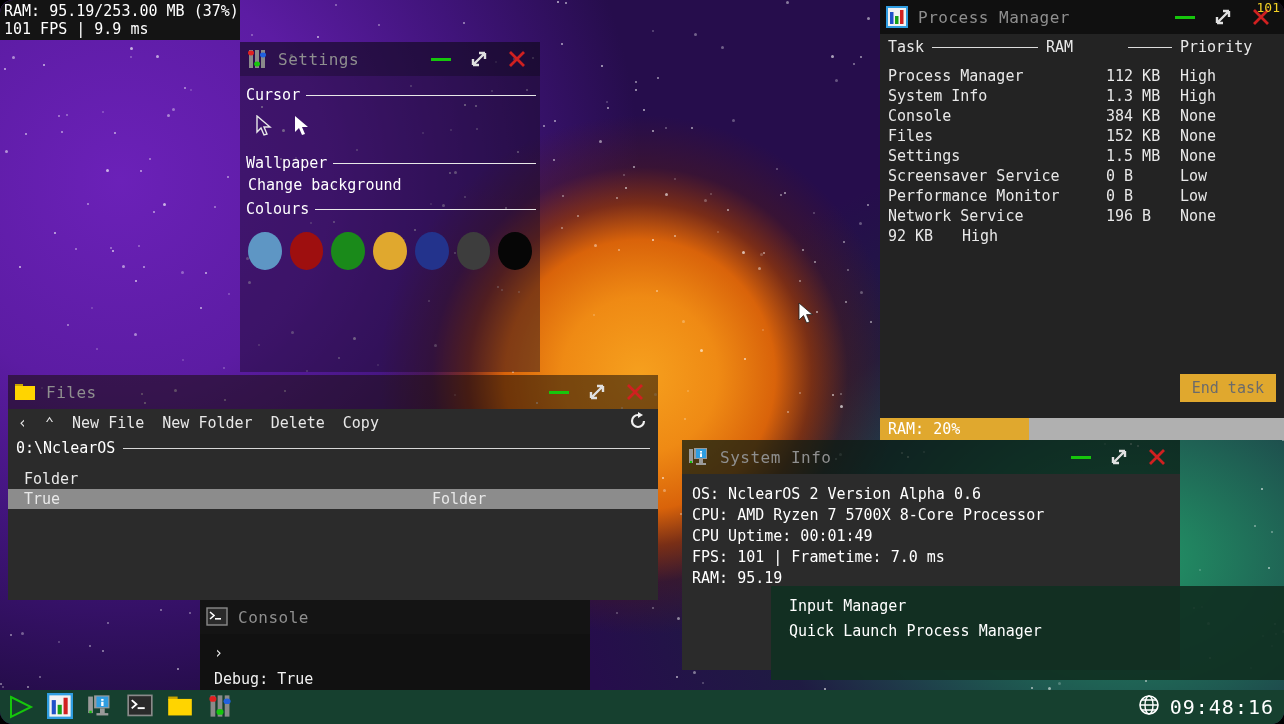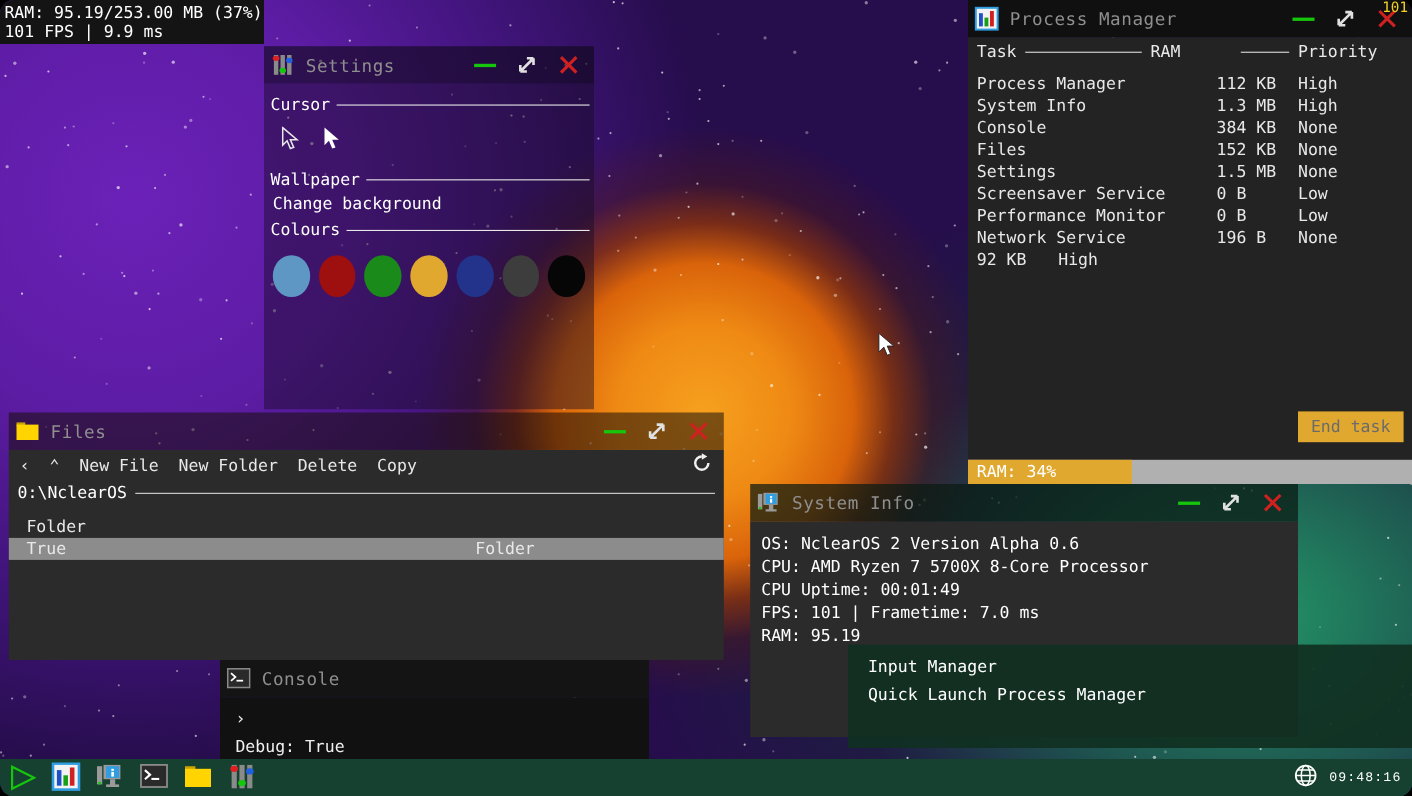--- a/index.html
+++ b/index.html
@@ -142,21 +142,21 @@
 
   
   #taskbar {
     position: absolute; left: 0; bottom: 0; width: 1284px; height: 34px;
     background: #16402f;
     display: flex; align-items: center;
   }
   .tb-items { display: flex; align-items: center; gap: 10px; padding-left: 6px; }
   .tb-item { width: 30px; height: 28px; position: relative; cursor: pointer; }
   .tb-right { margin-left: auto; display: flex; align-items: center; gap: 10px; padding-right: 10px; }
-  #clock { color: #ffffff; font-size: 12px; letter-spacing: 1px; font-family: Liberation Mono, monospace; }
+  #clock { color: #ffffff; font-size: 20px; letter-spacing: 1px; }
 
   
   #mousecursor { position: absolute; left: 798px; top: 302px; z-index: 90; pointer-events: none; }
 </style>
 </head>
 <body>
 
 <div id="screen">
 
   <div id="wallpaper">
@@ -739,21 +739,21 @@
             <span class="p">None</span>
           </div>
           <div class="pm-row">
             <span class="r">92 KB</span>
             <span class="p">High</span>
           </div>
         </div>
       <button id="end-task">End task</button>
       <div id="pm-rambar">
         <div class="fill" id="pm-ramfill" style="width: 37%;"></div>
-        <div class="lbl">RAM: 34%</div>
+        <div class="lbl">RAM: 20%</div>
       </div>
     </div>
   </div>
 
   <div class="window" id="files">
     <div class="titlebar">
       <span class="win-icon">
         <svg width="22" height="22" viewBox="0 0 22 22">
           <rect x="1" y="3" width="8" height="3" fill="#c9a400"></rect>
           <rect x="1" y="5" width="20" height="14" fill="#ffd400"></rect>

